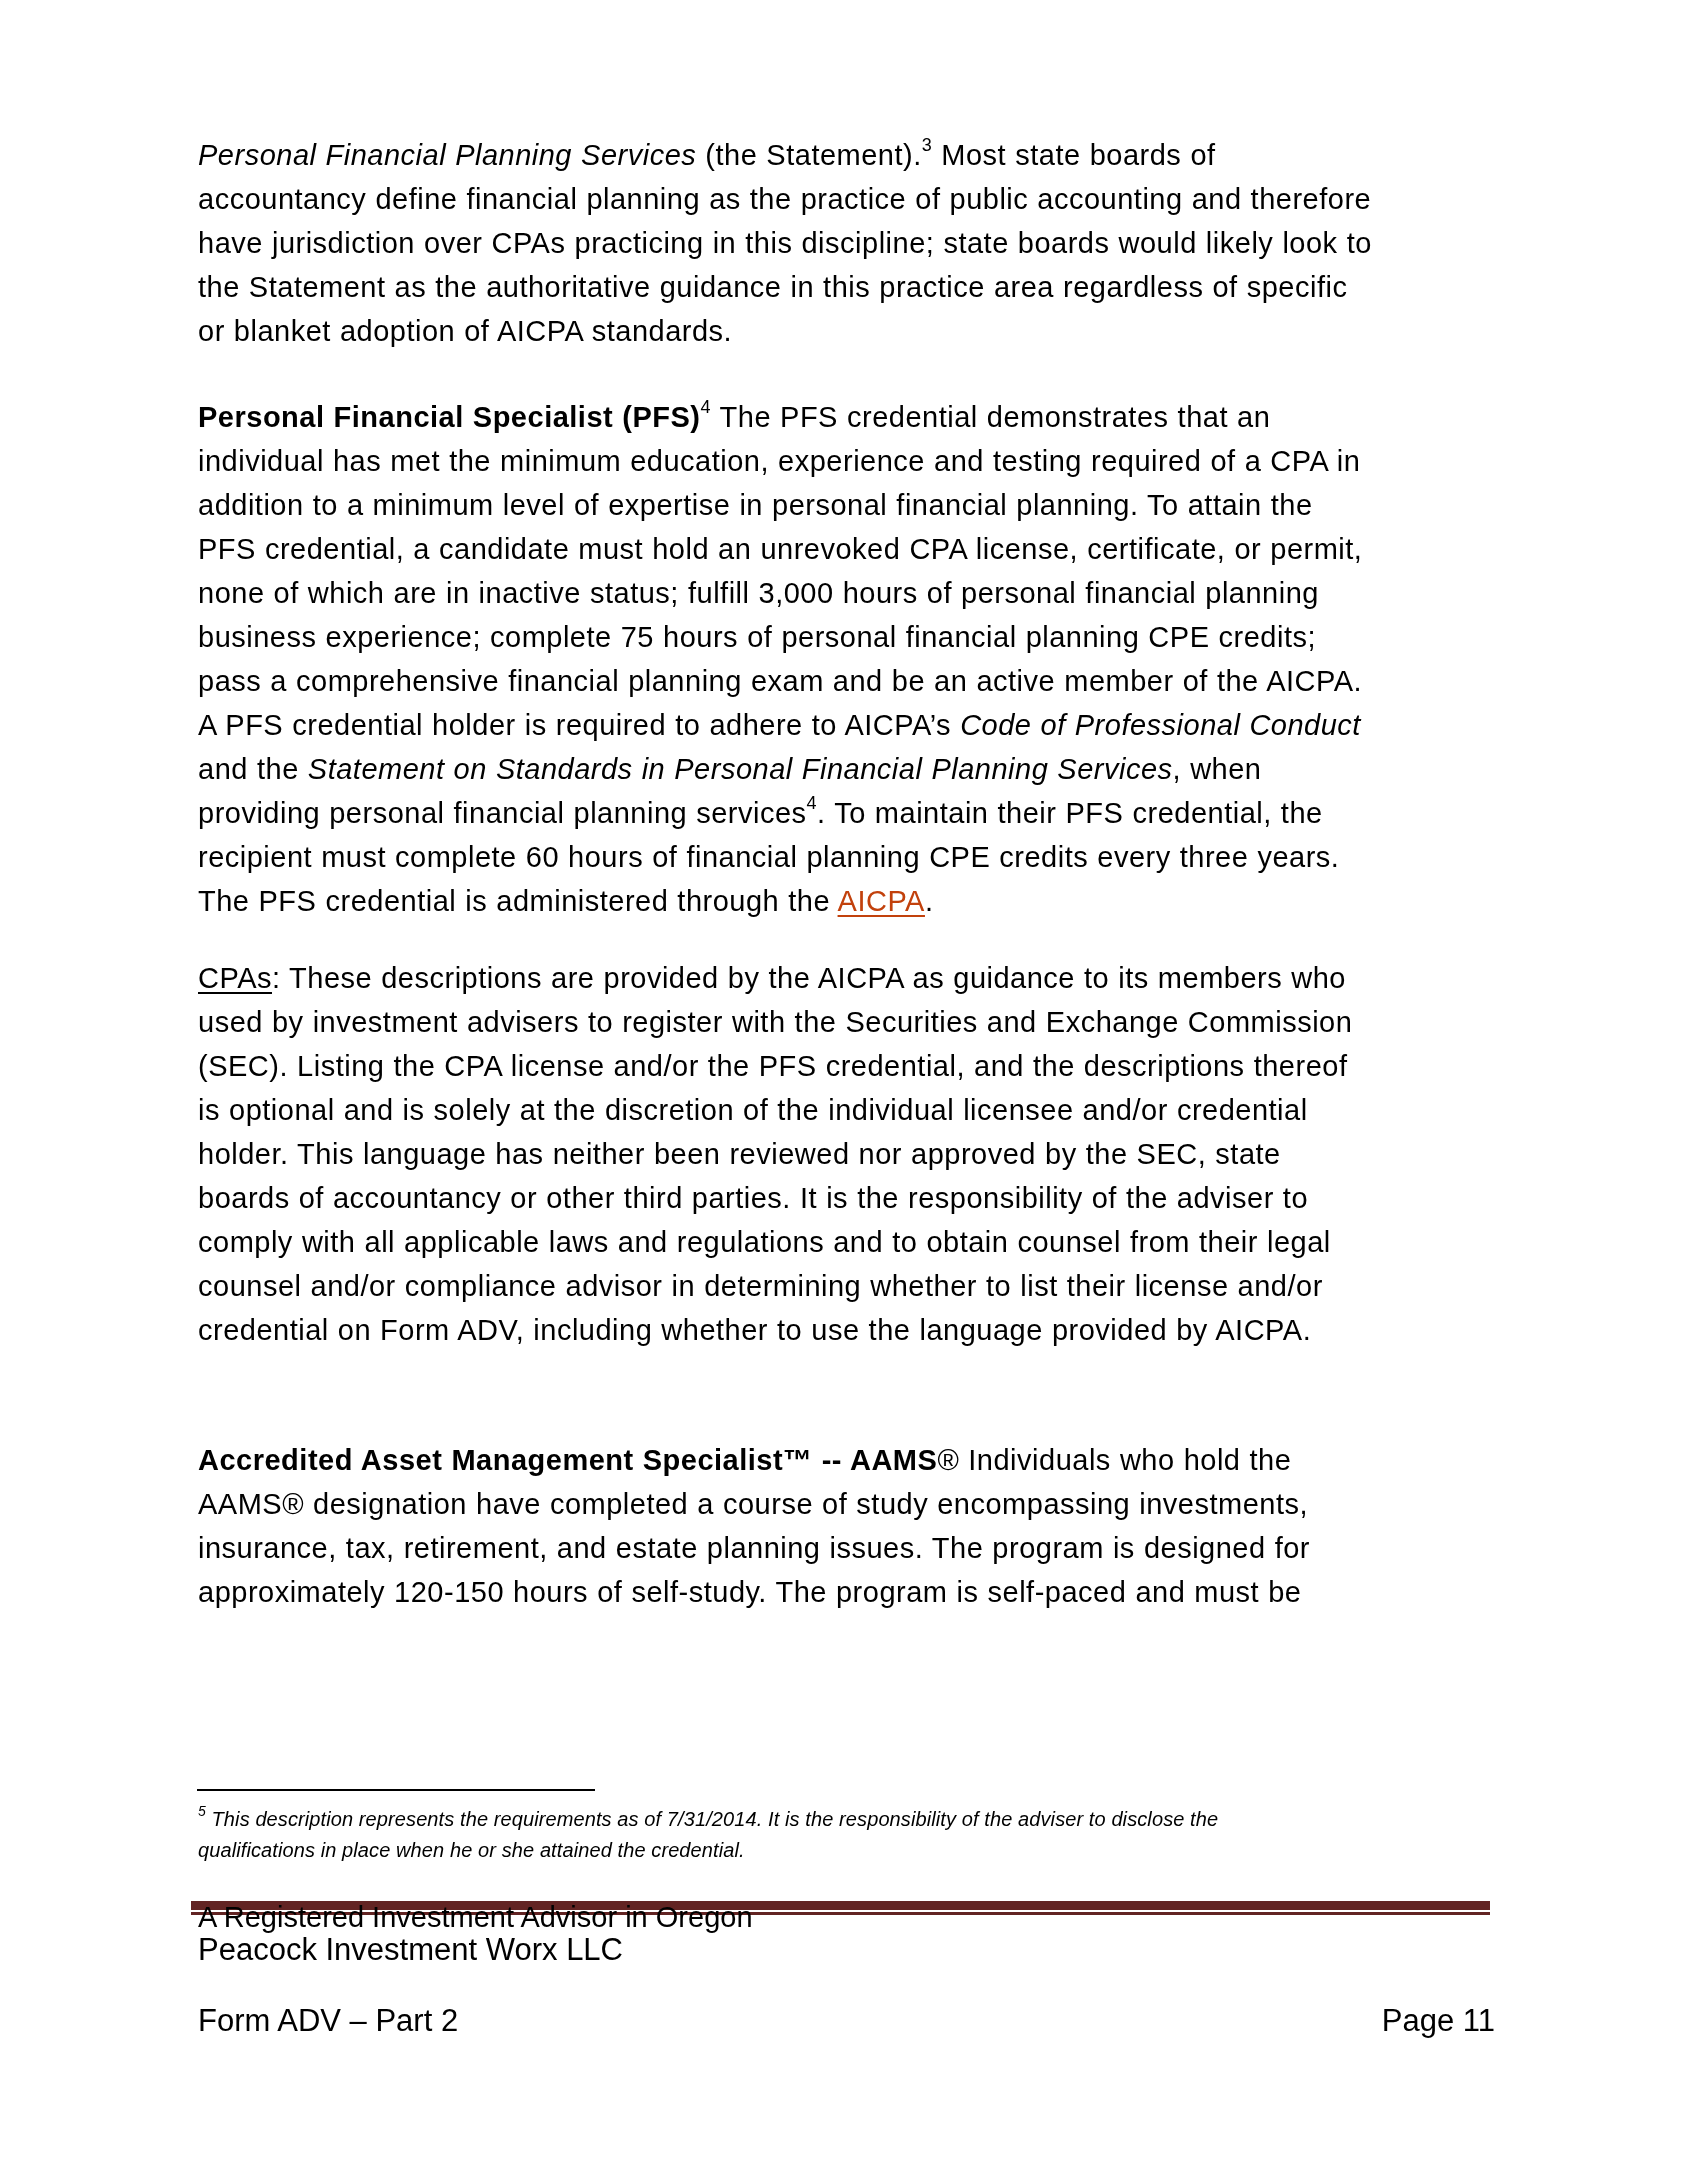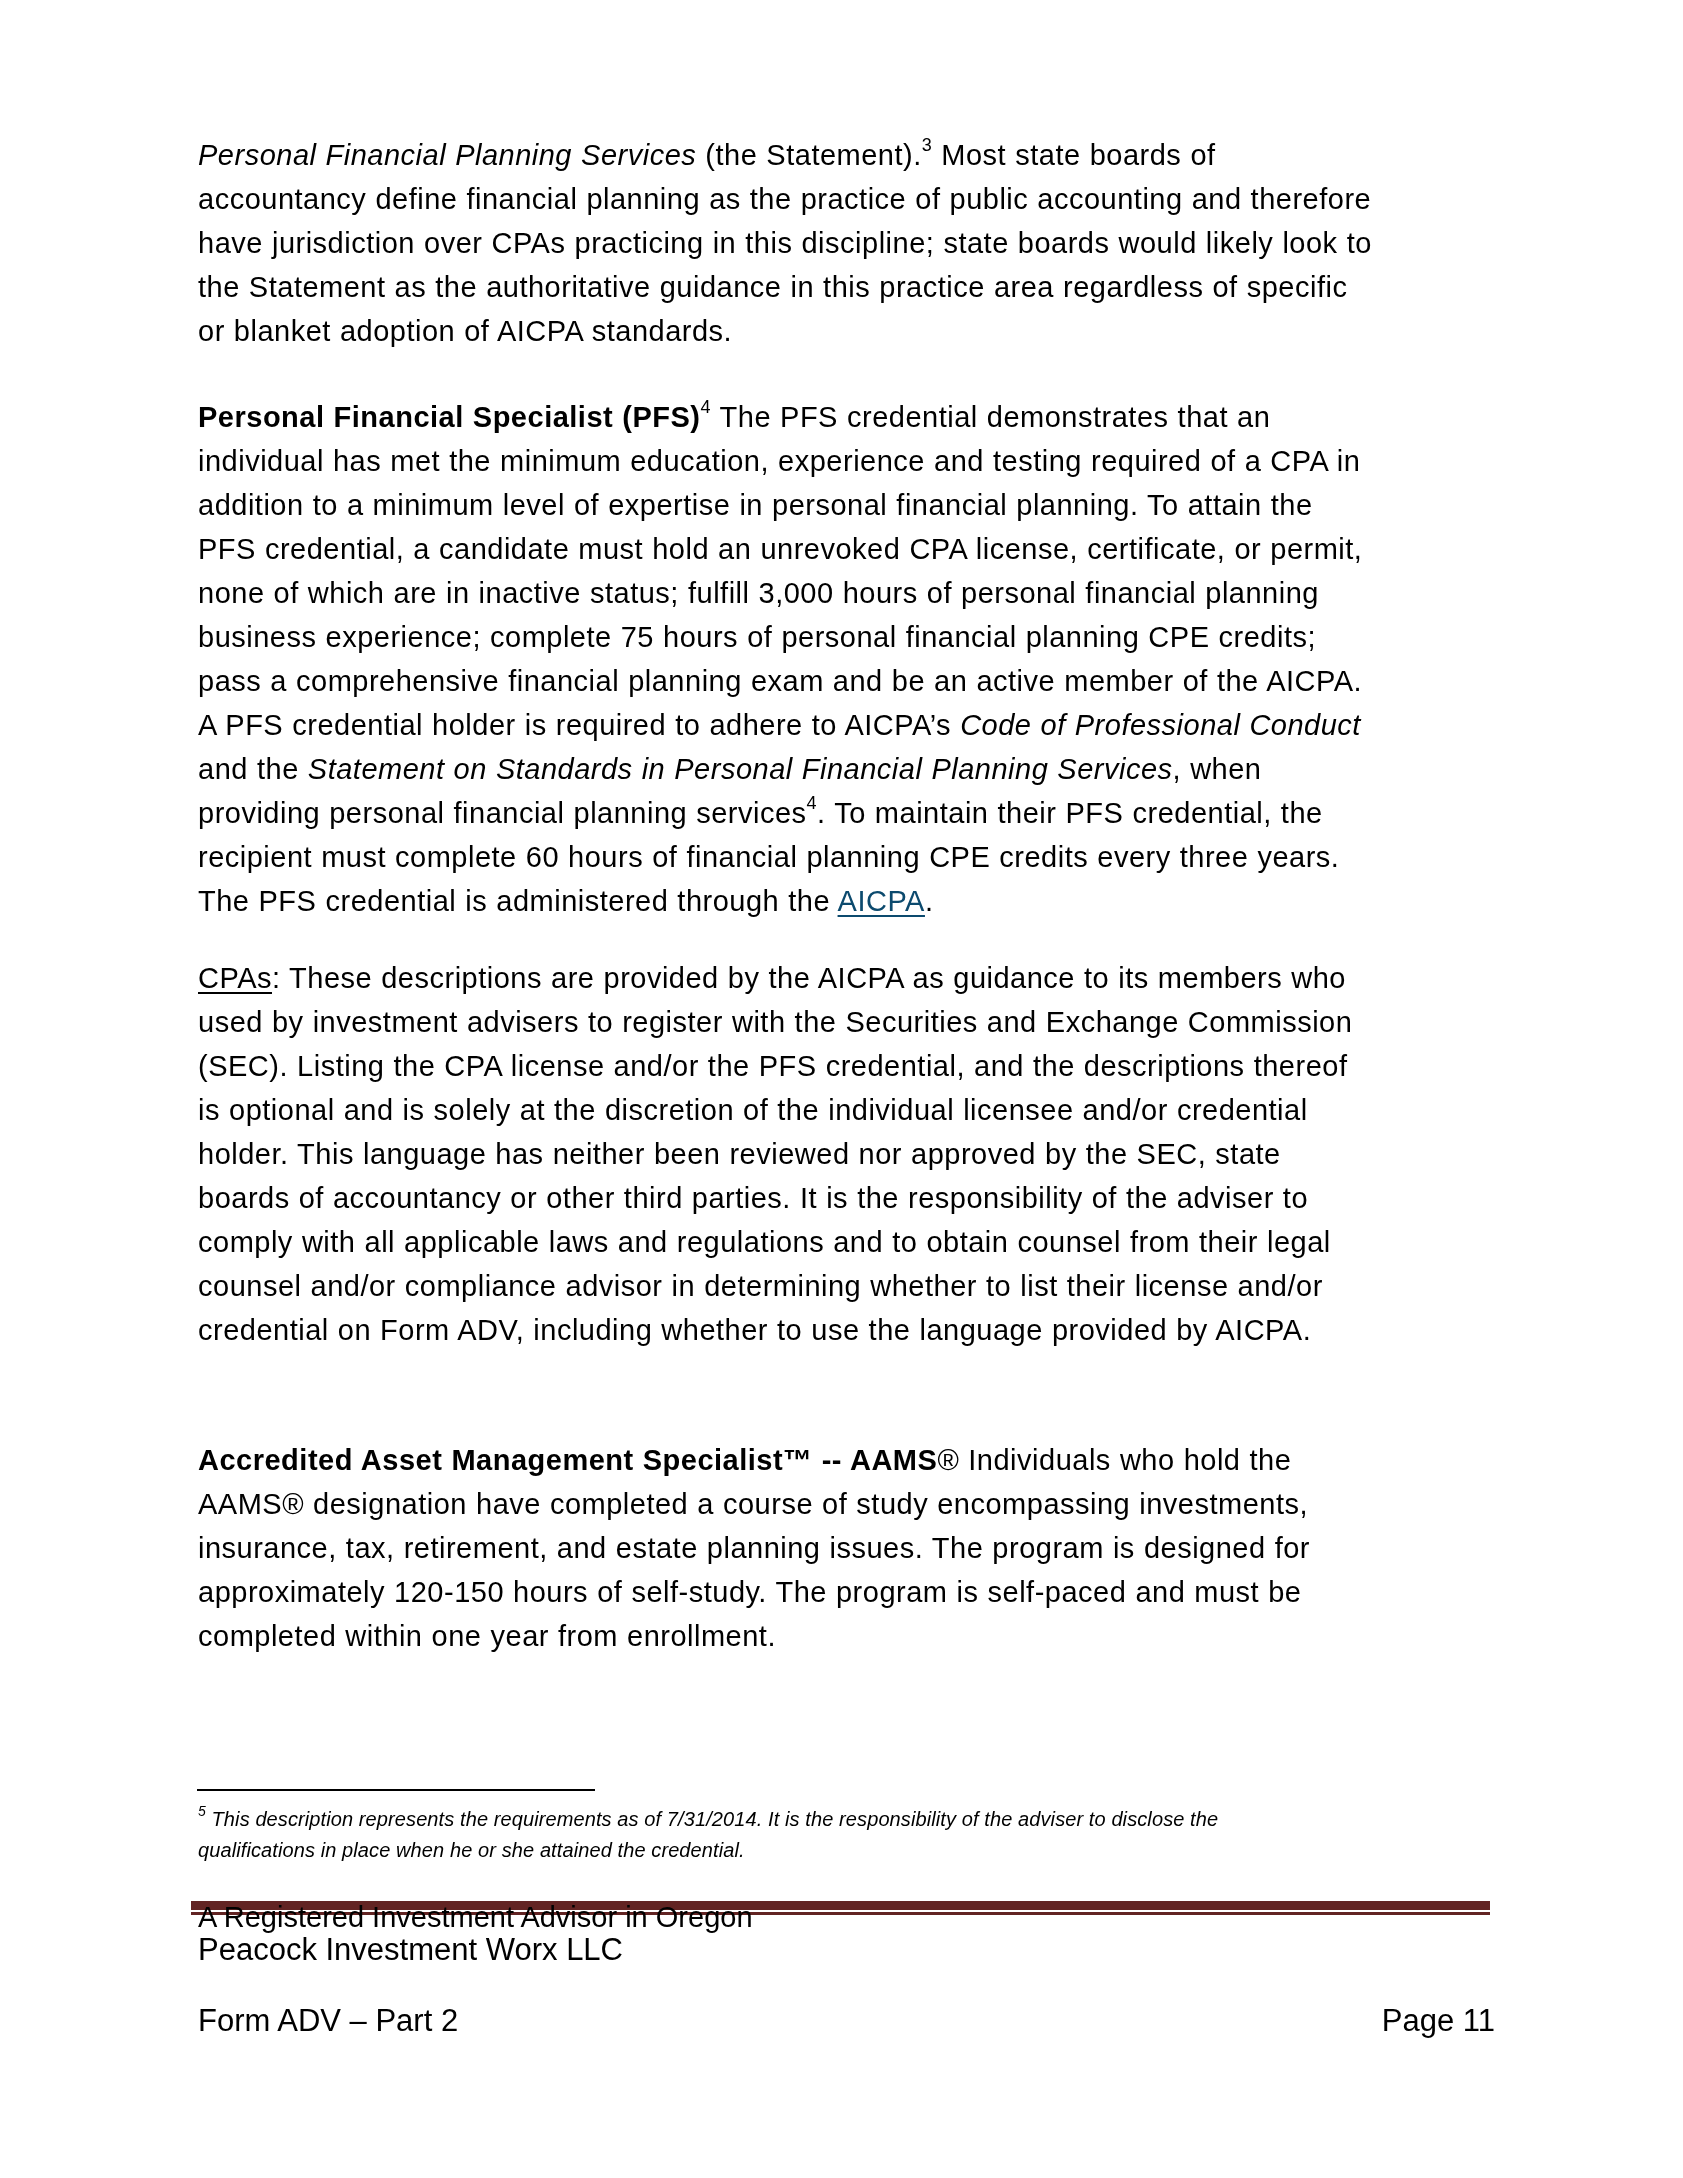--- a/index.html
+++ b/index.html
@@ -9,21 +9,21 @@
   .body-text { position: absolute; left: 198px; width: 1297px;
                font-size: 29px; line-height: 44px; letter-spacing: 0.5px; word-spacing: 0.5px; }
   .line { display: block; white-space: nowrap; }
   .p1 { top: 133px; }
   .p2 { top: 395px; }
   .p3 { top: 956px; }
   .p4 { top: 1438px; }
   b, .bold { font-weight: bold; text-align: center; }
   i, .ital { font-style: italic; }
   sup { font-size: 18px; line-height: 0; position: relative; top: -3px; vertical-align: super; }
-  .link { color: #0c4a6e; text-decoration: underline; text-underline-offset: 4px; cursor: pointer; }
+  .link { color: #c2410c; text-decoration: underline; text-underline-offset: 4px; cursor: pointer; }
   .under { text-decoration: underline; text-underline-offset: 4px; }
 
   .fn-rule { position: absolute; left: 197px; top: 1789px; width: 398px; height: 2px; background: #000; }
   .footnote { position: absolute; left: 198px; top: 1804px; width: 1297px;
               font-family: "Liberation Sans", sans-serif; font-size: 20px; line-height: 31px; letter-spacing: 0.1px; font-style: italic; }
   .footnote sup { font-size: 14px; top: -2px; }
 
   .maroon-bar { position: absolute; left: 191px; top: 1901px; width: 1299px; height: 9px; background: #622423; }
   .maroon-thin { position: absolute; left: 191px; top: 1912px; width: 1299px; height: 3px; background: #622423; }
 
@@ -71,21 +71,20 @@
     <span class="line">comply with all applicable laws and regulations and to obtain counsel from their legal</span>
     <span class="line">counsel and/or compliance advisor in determining whether to list their license and/or</span>
     <span class="line">credential on Form ADV, including whether to use the language provided by AICPA.</span>
   </div>
 
   <div class="body-text p4">
     <span class="line"><span class="bold">Accredited Asset Management Specialist™ -- AAMS</span><span>®</span><span> Individuals who hold the</span></span>
     <span class="line">AAMS® designation have completed a course of study encompassing investments,</span>
     <span class="line">insurance, tax, retirement, and estate planning issues.  The program is designed for</span>
     <span class="line">approximately 120-150 hours of self-study.  The program is self-paced and must be</span>
-    <span class="line">completed within one year from enrollment.</span>
   </div>
 
   <div class="fn-rule"></div>
   <div class="footnote">
     <span class="line"><sup>5</sup><span> This description represents the requirements as of 7/31/2014. It is the responsibility of the adviser to disclose the</span></span>
     <span class="line">qualifications in place when he or she attained the credential.</span>
   </div>
 
   <div class="maroon-bar"></div>
   <div class="maroon-thin"></div>

